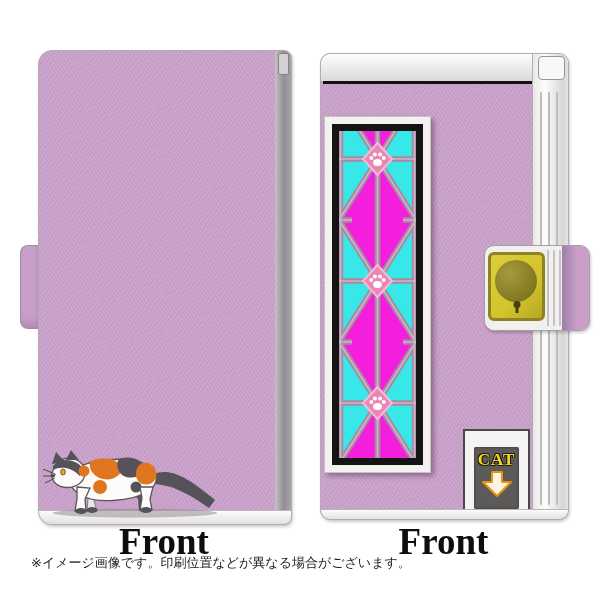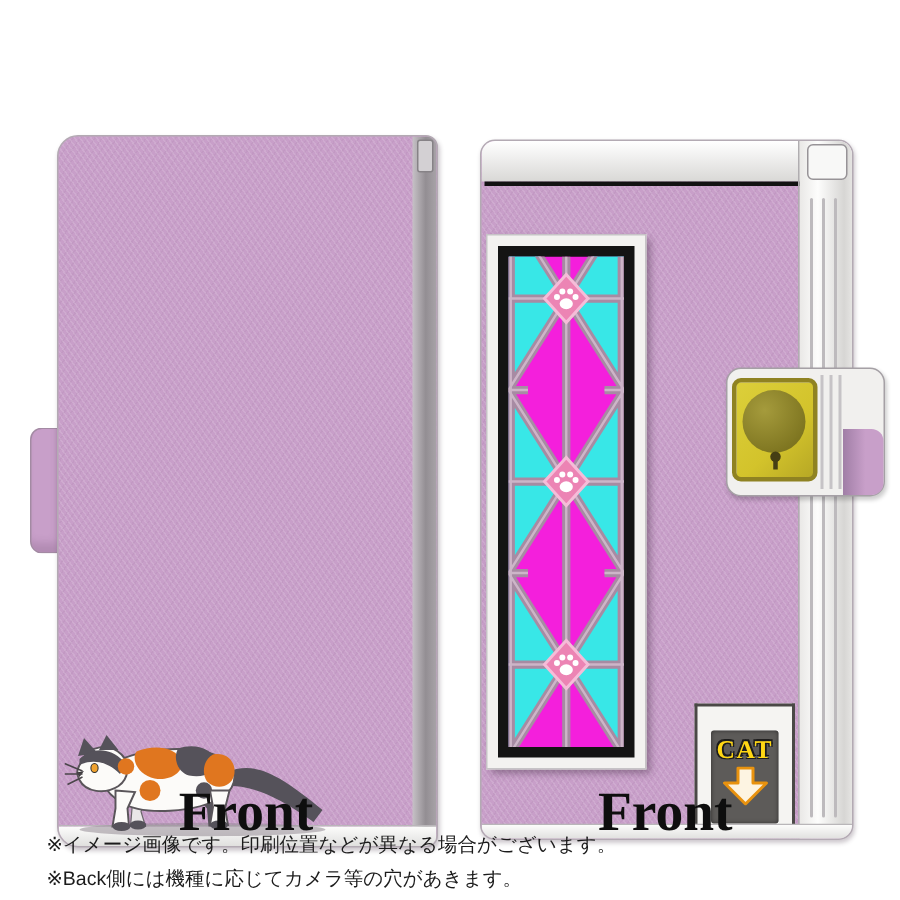--- a/index.html
+++ b/index.html
@@ -4,21 +4,21 @@
 <style>
   html,body{margin:0;padding:0;background:#fff;}
   .stage{position:relative;width:600px;height:600px;background:#fff;overflow:hidden;
          font-family:"Liberation Sans","DejaVu Sans",sans-serif;}
 
   
   .case{position:absolute;overflow:hidden;border:1px solid #b3aab3;
         background:var(--case-lavender,#c89fc9);}
   .tex{background-image:
         repeating-linear-gradient(55deg, rgba(255,255,255,.12) 0 1px, rgba(0,0,0,0) 1px 3px),
-        repeating-linear-gradient(125deg, rgba(120,80,120,.07) 0 1px, rgba(0,0,0,0) 1px 4px); margin-top: 40px;}
+        repeating-linear-gradient(125deg, rgba(120,80,120,.07) 0 1px, rgba(0,0,0,0) 1px 4px);}
   .whitetex{background-image:
         repeating-linear-gradient(55deg, rgba(0,0,0,.05) 0 1px, rgba(0,0,0,0) 1px 3px);}
   .bottom-strip{position:absolute;left:0;right:0;
         background:linear-gradient(#fcfcfb,#dededc);border-top:1px solid #b9b6b9;}
 
   
   .back-case{left:38px;top:50px;width:252px;height:473px;border-radius:14px 8px 8px 14px;
              box-shadow:1px 2px 3px rgba(60,40,60,.25);}
   .back-spine{position:absolute;top:0;right:0;width:16px;height:100%;
               background:linear-gradient(90deg,#c6c1c6,#938e93 55%,#a8a3a8);}
@@ -225,16 +225,15 @@
         <i class="kh-c"></i>
           <i class="kh-s"></i>
       </div>
     </div>
   </div>
 
   <div class="view-label back-label">Front</div>
   <div class="view-label front-label">Front</div>
   <div class="notes">
     <div class="note-line">※イメージ画像です。印刷位置などが異なる場合がございます。</div>
-    <div class="note-line">※Back側には機種に応じてカメラ等の穴があきます。</div>
   </div>
 
 </div>
 
 </body></html>

